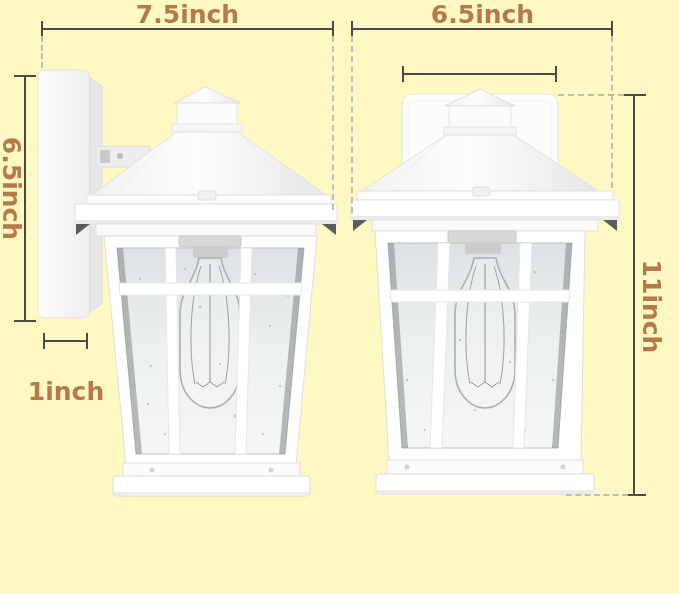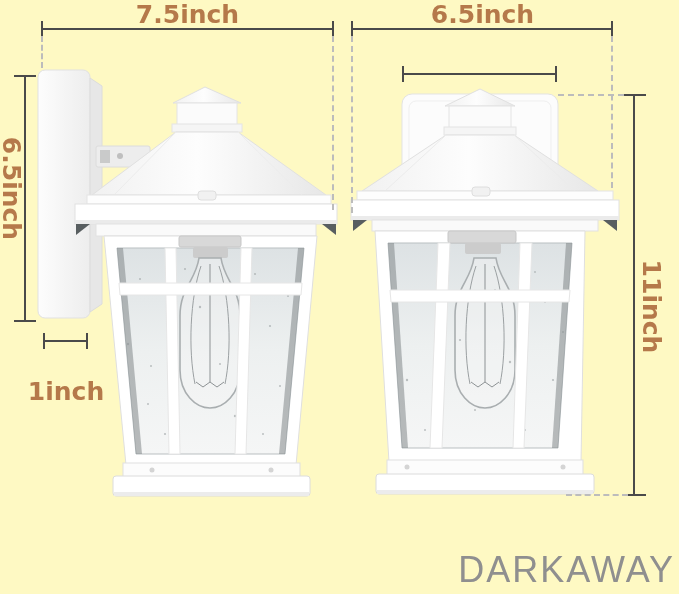--- a/index.html
+++ b/index.html
@@ -215,15 +215,14 @@
   <div class="tick-v" style="left:43px;top:333px;"></div>
   <div class="tick-v" style="left:86px;top:333px;"></div>
 
   <div class="dim-label dim-label-v" style="left:591px;top:294px;width:120px;">11inch</div>
   <div class="line-v" style="left:633px;top:95px;height:400px;"></div>
   <div class="tick-h" style="left:622px;top:94px;width:24px;"></div>
   <div class="tick-h" style="left:622px;top:494px;width:24px;"></div>
   <div class="dash-h" style="left:558px;top:94px;width:66px;"></div>
   <div class="dash-h" style="left:566px;top:494px;width:62px;"></div>
 
-  <div class="brand">DARKAWAY</div>
 
 </div>
 
 </body></html>

